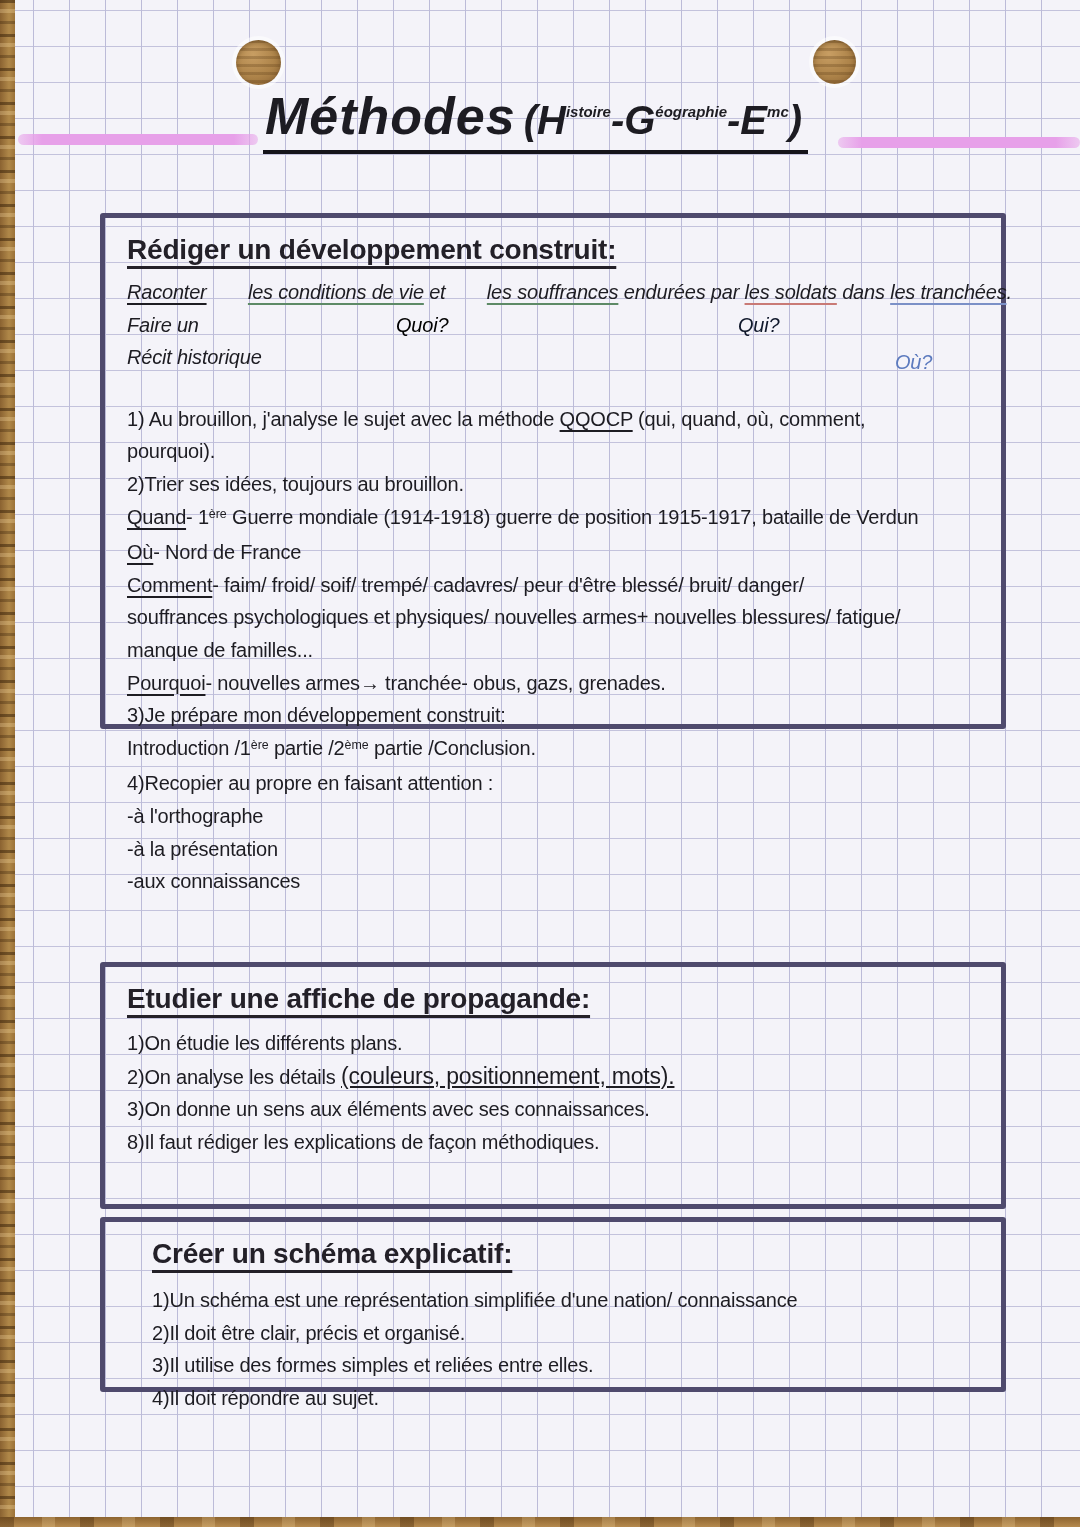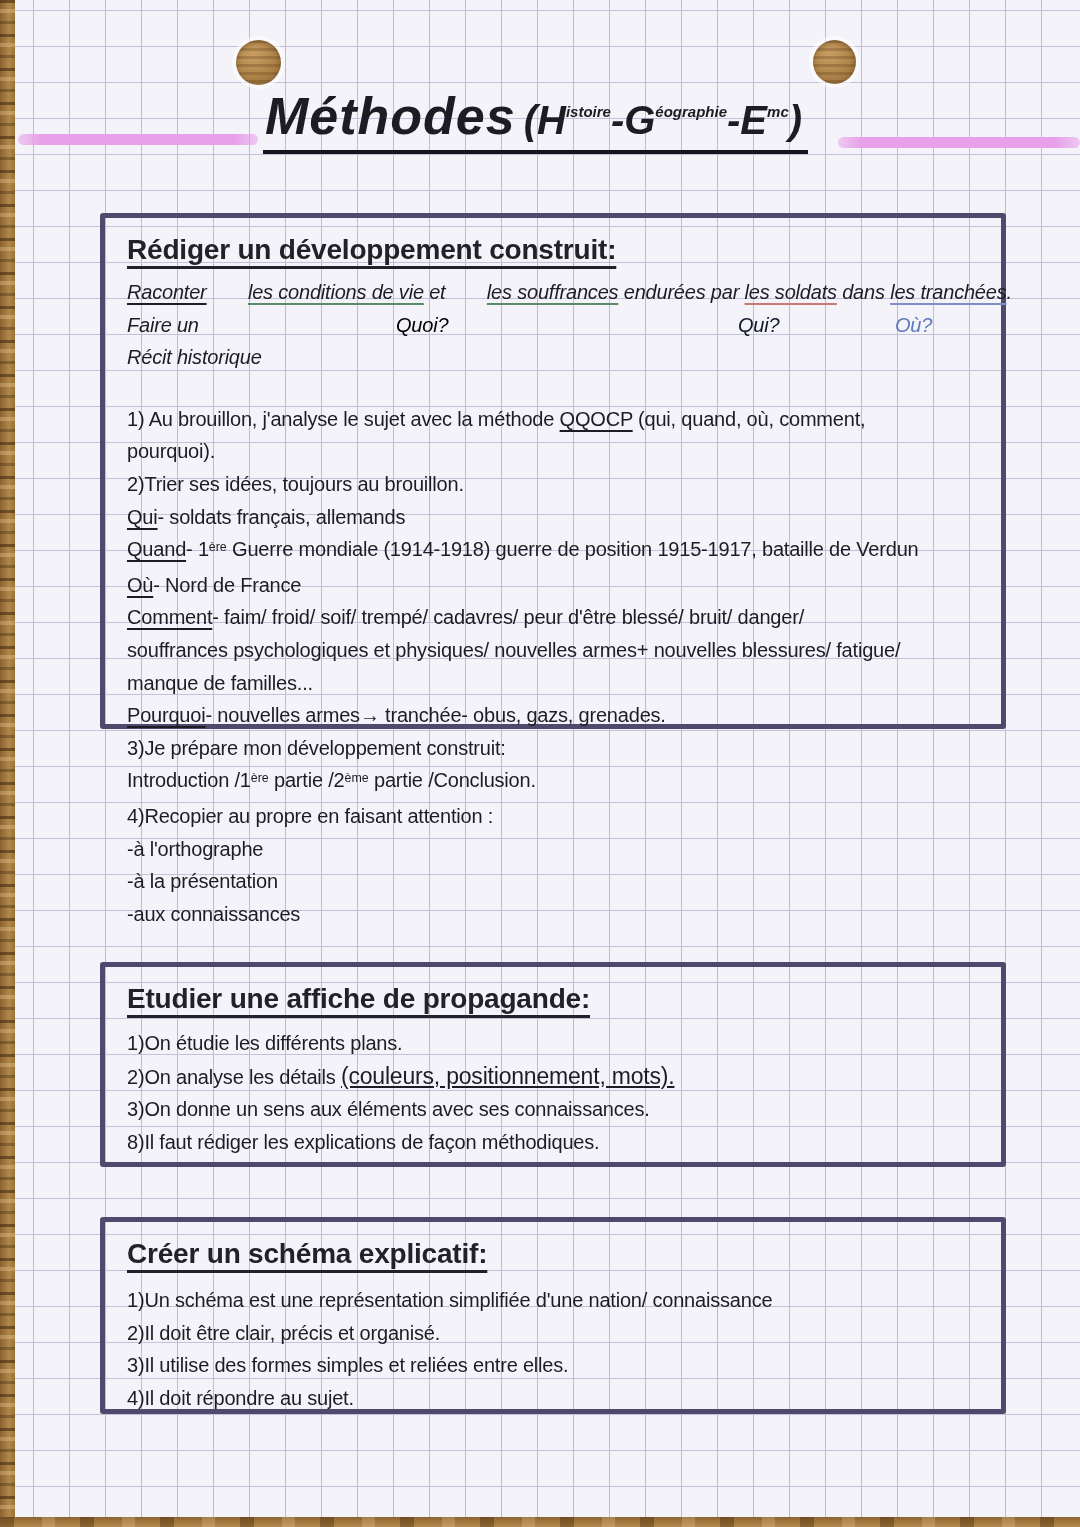--- a/index.html
+++ b/index.html
@@ -61,43 +61,43 @@
   }
   .t-main{font-size:52px;line-height:56px;font-style:italic;font-weight:700;letter-spacing:1px;}
   .t-paren{font-size:40px;font-style:italic;font-weight:600;margin-left:8px;letter-spacing:0;}
   .t-sup{font-size:15px;position:relative;top:-17px;font-weight:600;}
   
   .box{
     position:absolute;left:100px;width:906px;box-sizing:border-box;
     border:5px solid #4f4a6d;border-radius:3px;
   }
   #box1{top:213px;height:516px;}
-  #box2{top:962px;height:205px;}
-  #box3{top:1217px;height:197px;}
+  #box2{top:962px;height:247px;}
+  #box3{top:1217px;height:175px;padding-left:25px;}
   .box-inner{padding:10px 14px 0 22px;}
   .h{
     font-size:28px;font-weight:700;line-height:44px;margin:0 0 4px 0;
     text-decoration:underline;text-decoration-thickness:2.5px;text-underline-offset:7px;
     color:#232028;letter-spacing:-0.2px;white-space:nowrap;
   }
   .h2gap{margin-bottom:6px;}
   .h3gap{margin-bottom:8px;}
   .ln{
     font-size:20px;line-height:32.6px;letter-spacing:-0.2px;white-space:nowrap;
   }
   .spacer{height:29px;}
   .it{font-style:italic;}
   .sm{font-size:23px;text-decoration:underline;}
   .u{text-decoration:underline;text-decoration-thickness:2px;text-underline-offset:4px;}
   .u-green{text-decoration:underline;text-decoration-thickness:2px;text-underline-offset:4px;text-decoration-color:#5d8a66;margin-left:36px;}
   .u-red{text-decoration:underline;text-decoration-thickness:2px;text-underline-offset:4px;text-decoration-color:#c97a76;}
   .u-blue{text-decoration:underline;text-decoration-thickness:2px;text-underline-offset:4px;text-decoration-color:#7b90c7;}
   .c-green{color:#000000;}
   .c-red{color:#0f172a;}
-  .c-blue{color:#5c7abe;}
+  .c-blue{color:#5c7abe;margin-top:37px;}
   .labels{position:relative;height:32.6px;}
   .labels span{position:absolute;top:0;}
   .lab-faire{left:0;}
   .lab-quoi{left:269px;}
   .lab-qui{left:611px;}
   .lab-ou{left:768px;}
   .sup{font-size:0.62em;position:relative;top:-0.45em;letter-spacing:0;}
 </style>
 </head>
 <body>
@@ -130,21 +130,20 @@
       <span class="lab-ou c-blue">Où?</span>
     </div>
 
     <div class="ln it">Récit historique</div>
 
     <div class="spacer"></div>
 
     <div class="ln"><span>1) Au brouillon, j'analyse le sujet avec la méthode </span><span class="u">QQOCP</span><span> (qui, quand, où, comment,</span></div>
     <div class="ln">pourquoi).</div>
     <div class="ln">2)Trier ses idées, toujours au brouillon.</div>
-    <div class="ln"><span class="u">Qui</span><span>- soldats français, allemands</span></div>
     <div class="ln"><span class="u">Quand</span><span>- 1</span><span class="sup">ère</span><span> Guerre mondiale (1914-1918) guerre de position 1915-1917, bataille de Verdun</span></div>
     <div class="ln"><span class="u">Où</span><span>- Nord de France</span></div>
     <div class="ln"><span class="u">Comment</span><span>- faim/ froid/ soif/ trempé/ cadavres/ peur d'être blessé/ bruit/ danger/</span></div>
     <div class="ln">souffrances psychologiques et physiques/ nouvelles armes+ nouvelles blessures/ fatigue/</div>
     <div class="ln">manque de familles...</div>
     <div class="ln"><span class="u">Pourquoi</span><span>- nouvelles armes→ tranchée- obus, gazs, grenades.</span></div>
     <div class="ln">3)Je prépare mon développement construit:</div>
     <div class="ln"><span>Introduction /1</span><span class="sup">ère</span><span> partie /2</span><span class="sup">ème</span><span> partie /Conclusion.</span></div>
     <div class="ln">4)Recopier au propre en faisant attention :</div>
     <div class="ln">-à l'orthographe</div>

